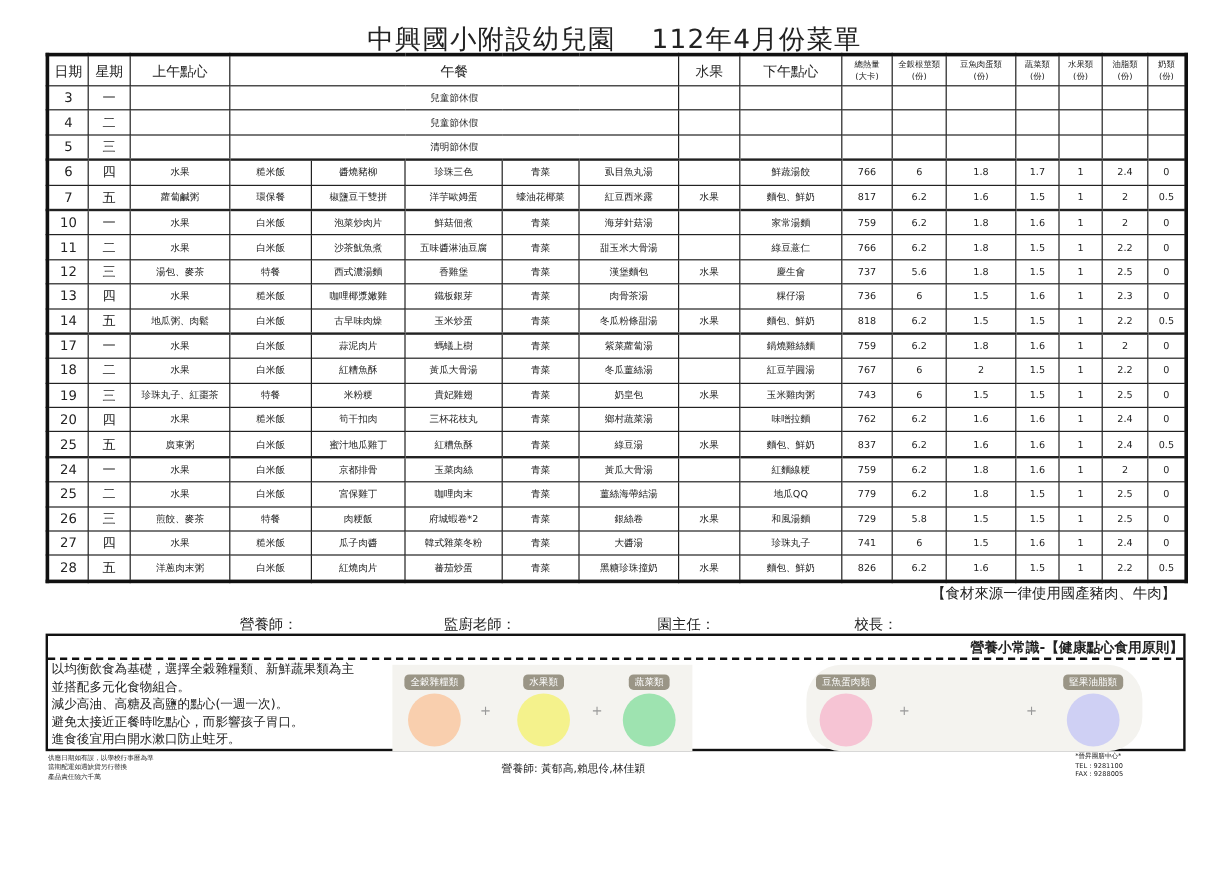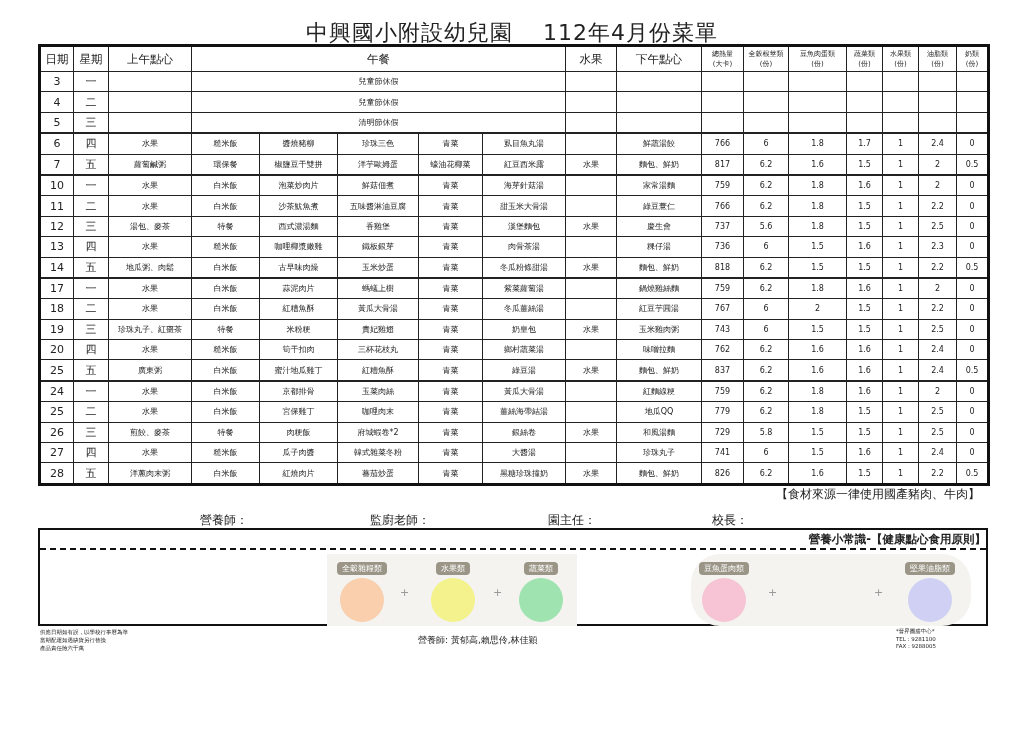--- a/index.html
+++ b/index.html
@@ -449,28 +449,35 @@
 
 <div class="signs">
   <span style="left:200px">營養師：</span>
   <span style="left:370px">監廚老師：</span>
   <span style="left:548px">園主任：</span>
   <span style="left:712px">校長：</span>
 </div>
 
 <div class="nutri">
   <div class="nutri-title">營養小常識-【健康點心食用原則】</div>
+  <div class="nutri-text">
+    <div>以均衡飲食為基礎，選擇全穀雜糧類、新鮮蔬果類為主</div>
+    <div>並搭配多元化食物組合。</div>
+    <div>減少高油、高糖及高鹽的點心(一週一次)。</div>
+    <div>避免太接近正餐時吃點心，而影響孩子胃口。</div>
+    <div>進食後宜用白開水漱口防止蛀牙。</div>
+  </div>
   <div class="group-panel" style="left:287px;width:250px;">
     <div class="food" style="left:4px"><span class="lbl">全穀雜糧類</span><div class="circ g0" style="background: rgb(249, 207, 174);"></div></div>
     <span class="plus" style="left:73px">+</span>
     <div class="food" style="left:95px"><span class="lbl">水果類</span><div class="circ g1" style="background: rgb(244, 242, 140);"></div></div>
     <span class="plus" style="left:166px">+</span>
     <div class="food" style="left:183px"><span class="lbl">蔬菜類</span><div class="circ g2" style="background: rgb(158, 227, 176);"></div></div>
   </div>
-  <div class="group-panel" style="left:651px;width:280px;border-radius:29px;">
+  <div class="group-panel" style="left:632px;width:280px;border-radius:29px;">
     <div class="food" style="left:2px"><span class="lbl">豆魚蛋肉類</span><div class="circ g3" style="background: rgb(246, 196, 212);"></div></div>
     <span class="plus" style="left:77px">+</span>
     <span class="plus" style="left:183px">+</span>
     <div class="food" style="left:208px"><span class="lbl">堅果油脂類</span><div class="circ g5" style="background: rgb(207, 208, 244);"></div></div>
   </div>
 </div>
 
 <div class="foot-left">
   <div>供應日期如有誤，以學校行事曆為準</div>
   <div>當期配運如遇缺貨另行替換</div>

